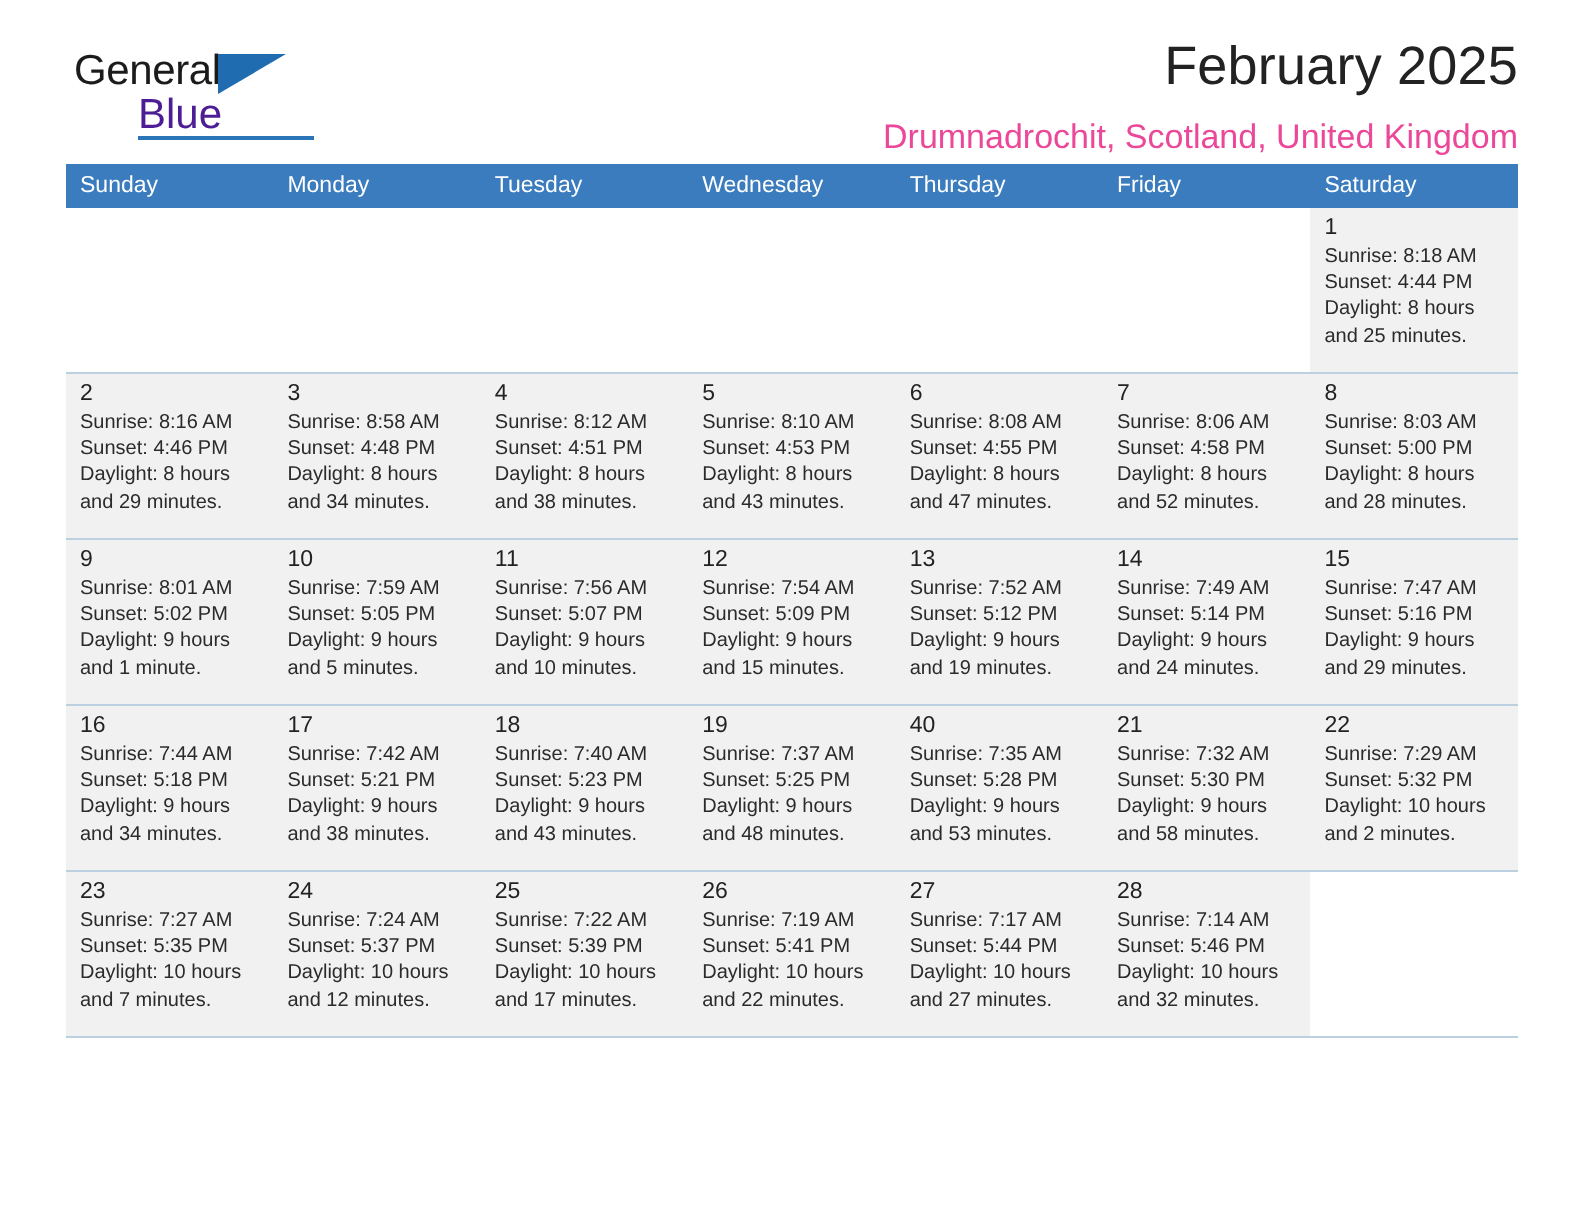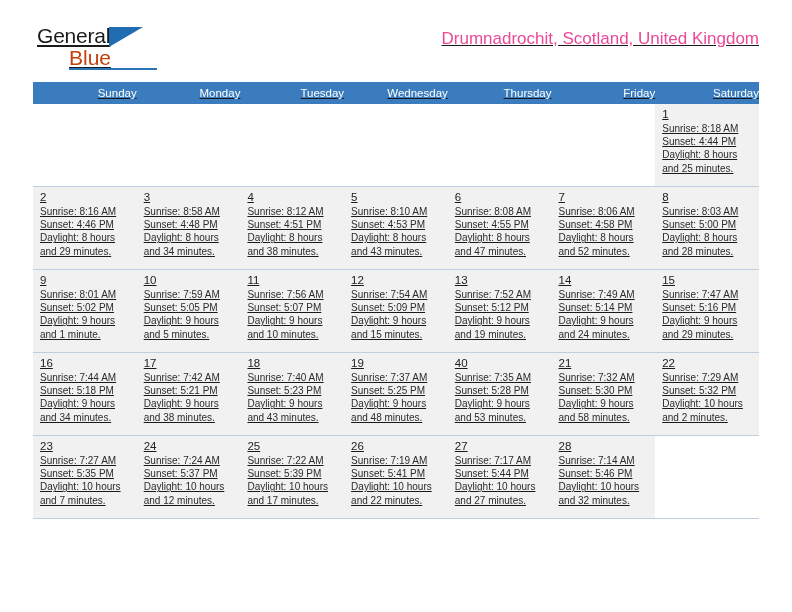--- a/index.html
+++ b/index.html
@@ -13,21 +13,20 @@
     font-family: "Liberation Sans", sans-serif;
     color: #1a1a1a;
     -webkit-font-smoothing: antialiased;
   }
   .page {
     position: relative;
     width: 792px;
     height: 612px;
     box-sizing: border-box;
     padding: 0 33px;
-    text-decoration: underline;
   }
 
   
   .header {
     position: relative;
     height: 74px;
     display: flex;
     align-items: flex-start;
     justify-content: space-between;
   }
@@ -40,21 +39,21 @@
   }
   .logo-general {
     font-size: 21px;
     letter-spacing: -0.2px;
     color: #1b1b1b;
     line-height: 21px;
     display: block;
   }
   .logo-blue {
     font-size: 21px;
-    color: #c2410c;
+    color: #4c1d95;
     line-height: 21px;
     display: block;
     margin-top: 1px;
     margin-left: 32px;
   }
   .logo-tri {
     position: absolute;
     left: 72px;
     top: 2px;
     width: 0;
@@ -94,21 +93,21 @@
     width: 726px;
     border-collapse: collapse;
     table-layout: fixed;
     margin-top: 8px;
   }
   .cal th {
     background: #3a7cbe;
     color: #ffffff;
     font-size: 11.5px;
     font-weight: normal;
-    text-align: right;
+    text-align: left;
     padding: 5px 0 5px 7px;
     height: 12px;
     border: none;
   }
   .cal td {
     width: 103.7px;
     height: 82px;
     vertical-align: top;
     padding: 0;
     border-bottom: 1px solid #bcd0e2;
@@ -152,20 +151,21 @@
   <div class="header">
 
     <div class="logo">
       <span class="logo-general">General</span>
       <span class="logo-tri"></span>
       <span class="logo-blue">Blue</span>
       <span class="logo-underline"></span>
     </div>
 
     <div class="title-block">
+      <div class="cal-title">February 2025</div>
       <div class="cal-sub">Drumnadrochit, Scotland, United Kingdom</div>
     </div>
 
   </div>
 
   <table class="cal">
     <thead>
       <tr>
         <th>Sunday</th>
         <th>Monday</th>

